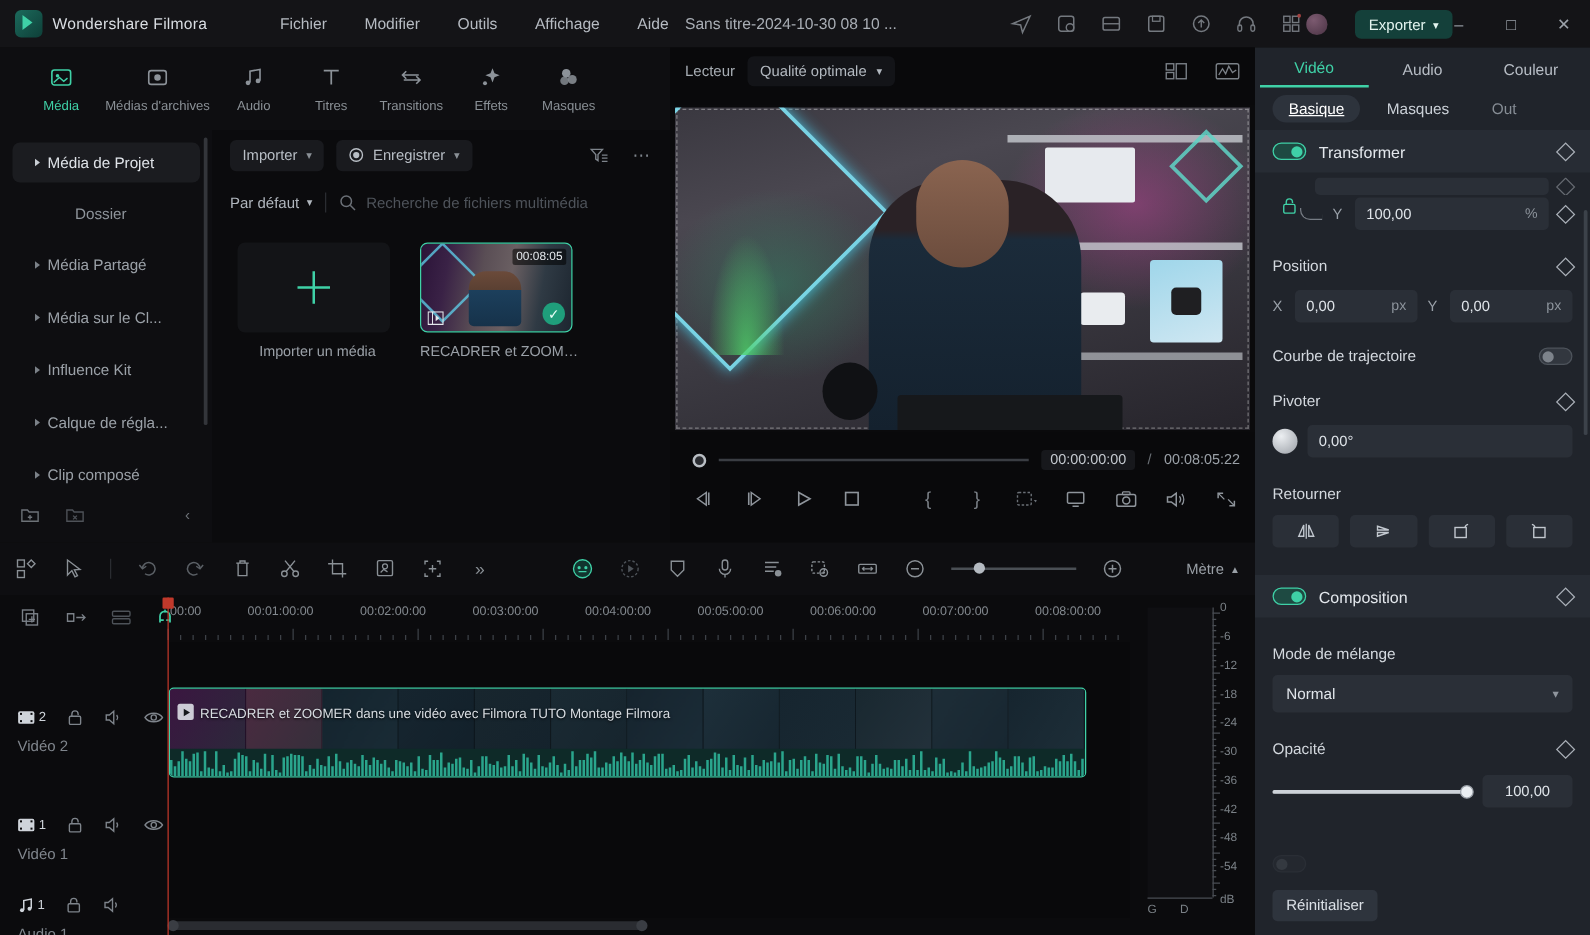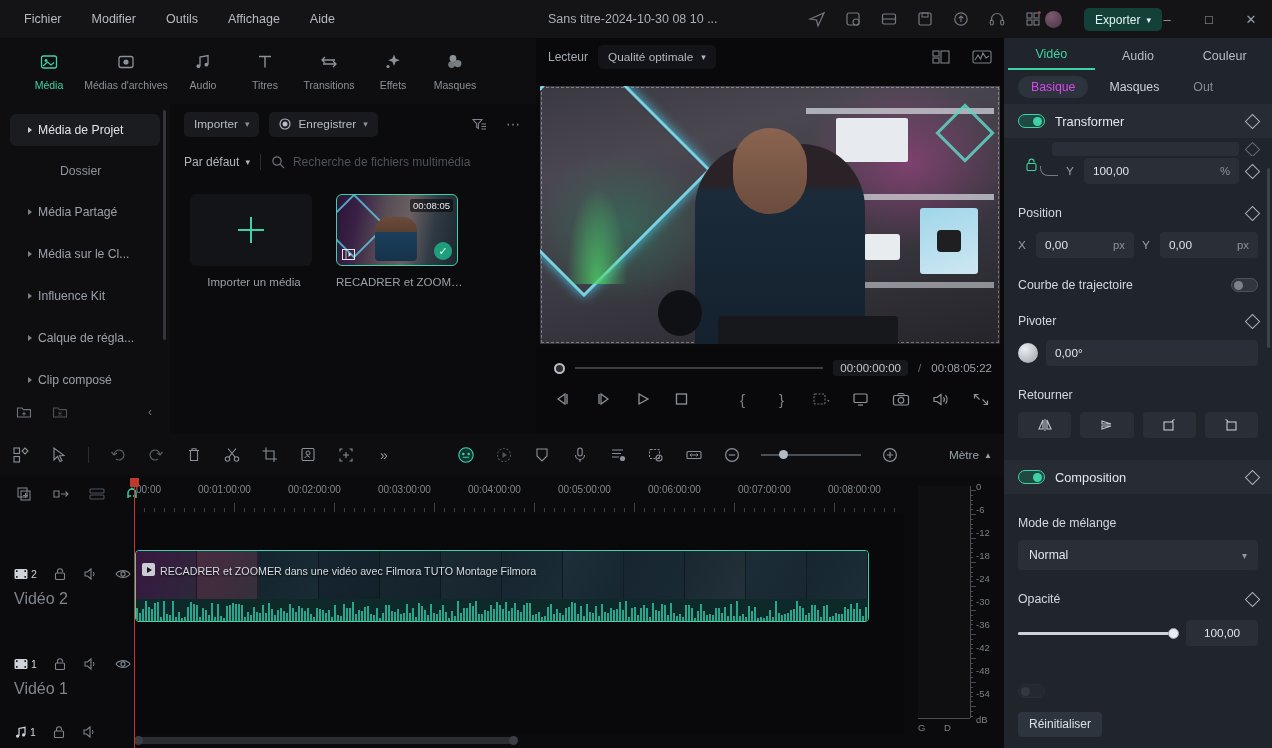--- a/index.html
+++ b/index.html
@@ -189,21 +189,21 @@
   .btnrow .spacer { flex:1; }
   .br-ic { width:18px; height:18px; display:flex; align-items:center; justify-content:center; cursor:pointer; }
 
   
   .props { position:absolute; top:38px; right:0; width:268px; height:710px; background:#20242b; }
   .pr-tabs { height: 32px; display:flex; align-items:flex-end; padding: 0 4px; }
   .pr-tab { flex:1; text-align:center; font-size:12.5px; color:#b7bdc5; padding-bottom:7px; cursor:pointer; }
   .pr-tab.active { color:#3fd1a7; border-bottom:2px solid #3fd1a7; }
   .pr-sub { height:34px; display:flex; align-items:center; padding:0 14px; gap: 8px; overflow:hidden; }
   .pr-chip { font-size:12.3px; color:#cbd1d8; padding: 4px 13px; border-radius: 12px; cursor:pointer; white-space:nowrap; }
-  .pr-chip.active { background:#2d333c; color:#d946ef; }
+  .pr-chip.active { background:#2d333c; color:#ffffff;text-decoration:underline; }
   .sec-head {
     height: 34px; background:#272c34; display:flex; align-items:center; padding: 0 14px; gap:10px;
   }
   .toggle { width:27px;height:14px;border-radius:7px;background:#1e4a42;border:1.4px solid #3fd1a7; position:relative; cursor:pointer; flex:none; }
   .toggle::after { content:""; position:absolute; right:2px; top:1.5px; width:9px;height:9px;border-radius:50%; background:#3fd1a7; }
   .toggle.off { background:#32373f; border-color:#4d535b; }
   .toggle.off::after { right:auto; left:2px; background:#7d838b; }
   .sec-title { font-size:12.8px; color:#e3e7ec; font-weight:normal; }
   .kf { margin-left:auto; width:11px;height:11px;background:transparent;border:1.3px solid #aab0b8; transform:rotate(45deg); cursor:pointer; flex:none; }
   .row { padding: 0 14px; display:flex; align-items:center; gap: 8px; }
@@ -254,21 +254,21 @@
 
   .tl-head { position:absolute; top:476px; left:0; width:134px; height:36px; background:#0b0b0d;
              display:flex; align-items:center; gap: 20px; padding-left: 16px; }
   .tl-hic { width:16px;height:16px; color:#7b8188; cursor:pointer; }
   .tl-hic.accent { color:#3fd1a7; }
 
   .tracks-col { position:absolute; top:512px; left:0; width:134px; height:236px; background:#0b0b0d; }
   .trk { padding-left: 14px; }
   .trk-icons { display:flex; align-items:center; gap: 16px; height: 20px; color:#7e848b; }
   .trk-badge { display:flex; align-items:center; gap:3px; font-size:10.5px; color:#cfd4da; }
-  .trk-name { font-size:16px; color:#80868d; margin-top:6px; }
+  .trk-name { font-size:12px; color:#80868d; margin-top:6px; }
 
   .ruler { position:absolute; top:484px; left:134px; width:770px; height:30px; }
   .rl-labels { position:relative; height:16px; }
   .rl-lb { position:absolute; top:0; font-size:10px; color:#83898f; white-space:nowrap; }
   .rl-ticks { position:relative; height:12px; }
   .rl-tick { position:absolute; bottom:0; width:1px; background:#3d4147; }
   .tl-playhead { position:absolute; top:478px; left:134px; width:1px; height:270px; background:#c0392b; z-index:5; }
   .tl-playhead::before { content:""; position:absolute; top:0; left:-4px; width:9px; height:9px; background:#c0392b; border-radius:1px; }
 
   .tl-canvas { position:absolute; top:514px; left:134px; width:770px; height:220px; background:#09090b; }
@@ -306,20 +306,24 @@
   .tl-scroll-h::before,.tl-scroll-h::after{content:"";position:absolute;top:-1px;width:9px;height:9px;
                  border-radius:50%;background:#3a3d43;}
   .tl-scroll-h::before{left:-2px;} .tl-scroll-h::after{right:-2px;}
 
   svg { display:block; }
 </style>
 </head>
 <body>
 
 <div class="titlebar">
+  <div class="brand">
+    <div class="brand-logo"></div>
+    <span class="brand-name">Wondershare Filmora</span>
+  </div>
   <div class="menubar">
     <span class="menu-item">Fichier</span>
     <span class="menu-item">Modifier</span>
     <span class="menu-item">Outils</span>
     <span class="menu-item">Affichage</span>
     <span class="menu-item">Aide</span>
   </div>
   <span class="doc-title">Sans titre-2024-10-30 08 10 ...</span>
 
   <div class="tb-icons">

